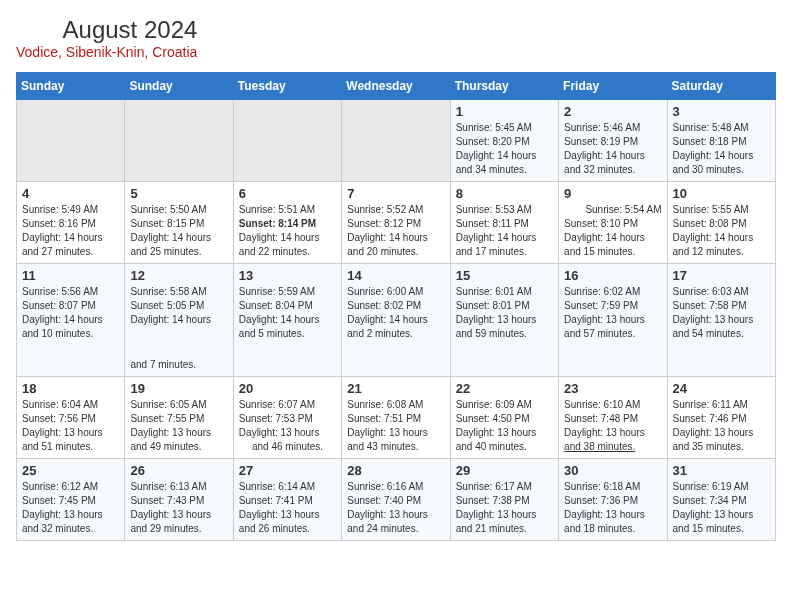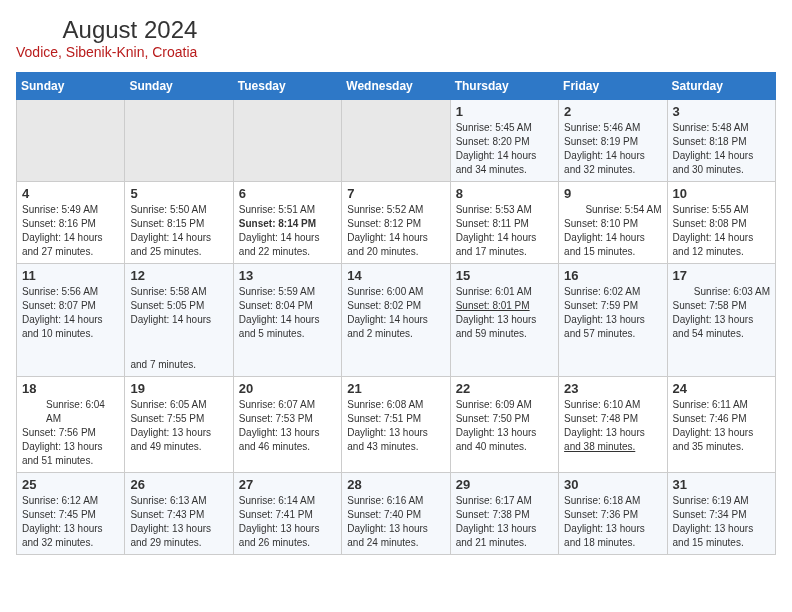--- a/index.html
+++ b/index.html
@@ -214,72 +214,72 @@
         <td>
           <span class="day-num">14</span>
           <span style="display: block; line-height: 1.4;">Sunrise: 6:00 AM</span>
           <span style="display: block; line-height: 1.4;">Sunset: 8:02 PM</span>
           <span style="display: block; line-height: 1.4;">Daylight: 14 hours</span>
           <span style="display: block; line-height: 1.4;">and 2 minutes.</span>
         </td>
         <td>
           <span class="day-num">15</span>
           <span style="display: block; line-height: 1.4;">Sunrise: 6:01 AM</span>
-          <span style="display: block; line-height: 1.4; text-decoration: underline;">Sunset: 8:01 PM</span>
+          <span style="display: block; line-height: 1.4;">Sunset: 8:01 PM</span>
           <span style="display: block; line-height: 1.4;">Daylight: 13 hours</span>
           <span style="display: block; line-height: 1.4;">and 59 minutes.</span>
         </td>
         <td>
           <span class="day-num">16</span>
           <span style="display: block; line-height: 1.4;">Sunrise: 6:02 AM</span>
           <span style="display: block; line-height: 1.4;">Sunset: 7:59 PM</span>
           <span style="display: block; line-height: 1.4;">Daylight: 13 hours</span>
           <span style="display: block; line-height: 1.4;">and 57 minutes.</span>
         </td>
         <td>
           <span class="day-num">17</span>
-          <span style="display: block; line-height: 1.4; text-align: right;">Sunrise: 6:03 AM</span>
+          <span style="display: block; line-height: 1.4;">Sunrise: 6:03 AM</span>
           <span style="display: block; line-height: 1.4;">Sunset: 7:58 PM</span>
           <span style="display: block; line-height: 1.4;">Daylight: 13 hours</span>
           <span style="display: block; line-height: 1.4;">and 54 minutes.</span>
         </td>
       </tr>
       <tr>
         <td>
           <span class="day-num">18</span>
-          <span style="display: block; line-height: 1.4; margin-left: 24px;">Sunrise: 6:04 AM</span>
+          <span style="display: block; line-height: 1.4;">Sunrise: 6:04 AM</span>
           <span style="display: block; line-height: 1.4;">Sunset: 7:56 PM</span>
           <span style="display: block; line-height: 1.4;">Daylight: 13 hours</span>
           <span style="display: block; line-height: 1.4;">and 51 minutes.</span>
         </td>
         <td>
           <span class="day-num">19</span>
           <span style="display: block; line-height: 1.4;">Sunrise: 6:05 AM</span>
           <span style="display: block; line-height: 1.4;">Sunset: 7:55 PM</span>
           <span style="display: block; line-height: 1.4;">Daylight: 13 hours</span>
           <span style="display: block; line-height: 1.4;">and 49 minutes.</span>
         </td>
         <td>
           <span class="day-num">20</span>
           <span style="display: block; line-height: 1.4;">Sunrise: 6:07 AM</span>
           <span style="display: block; line-height: 1.4;">Sunset: 7:53 PM</span>
           <span style="display: block; line-height: 1.4;">Daylight: 13 hours</span>
-          <span style="display: block; line-height: 1.4;">and 46 minutes.</span>
+          <span style="display: block; line-height: 1.4; text-align: center;">and 46 minutes.</span>
         </td>
         <td>
           <span class="day-num">21</span>
           <span style="display: block; line-height: 1.4;">Sunrise: 6:08 AM</span>
           <span style="display: block; line-height: 1.4;">Sunset: 7:51 PM</span>
           <span style="display: block; line-height: 1.4;">Daylight: 13 hours</span>
           <span style="display: block; line-height: 1.4;">and 43 minutes.</span>
         </td>
         <td>
           <span class="day-num">22</span>
           <span style="display: block; line-height: 1.4;">Sunrise: 6:09 AM</span>
-          <span style="display: block; line-height: 1.4;">Sunset: 7:50 PM</span>
+          <span style="display: block; line-height: 1.4;">Sunset: 4:50 PM</span>
           <span style="display: block; line-height: 1.4;">Daylight: 13 hours</span>
           <span style="display: block; line-height: 1.4;">and 40 minutes.</span>
         </td>
         <td>
           <span class="day-num">23</span>
           <span style="display: block; line-height: 1.4;">Sunrise: 6:10 AM</span>
           <span style="display: block; line-height: 1.4;">Sunset: 7:48 PM</span>
           <span style="display: block; line-height: 1.4;">Daylight: 13 hours</span>
           <span style="display: block; line-height: 1.4; text-decoration: underline;">and 38 minutes.</span>
         </td>

